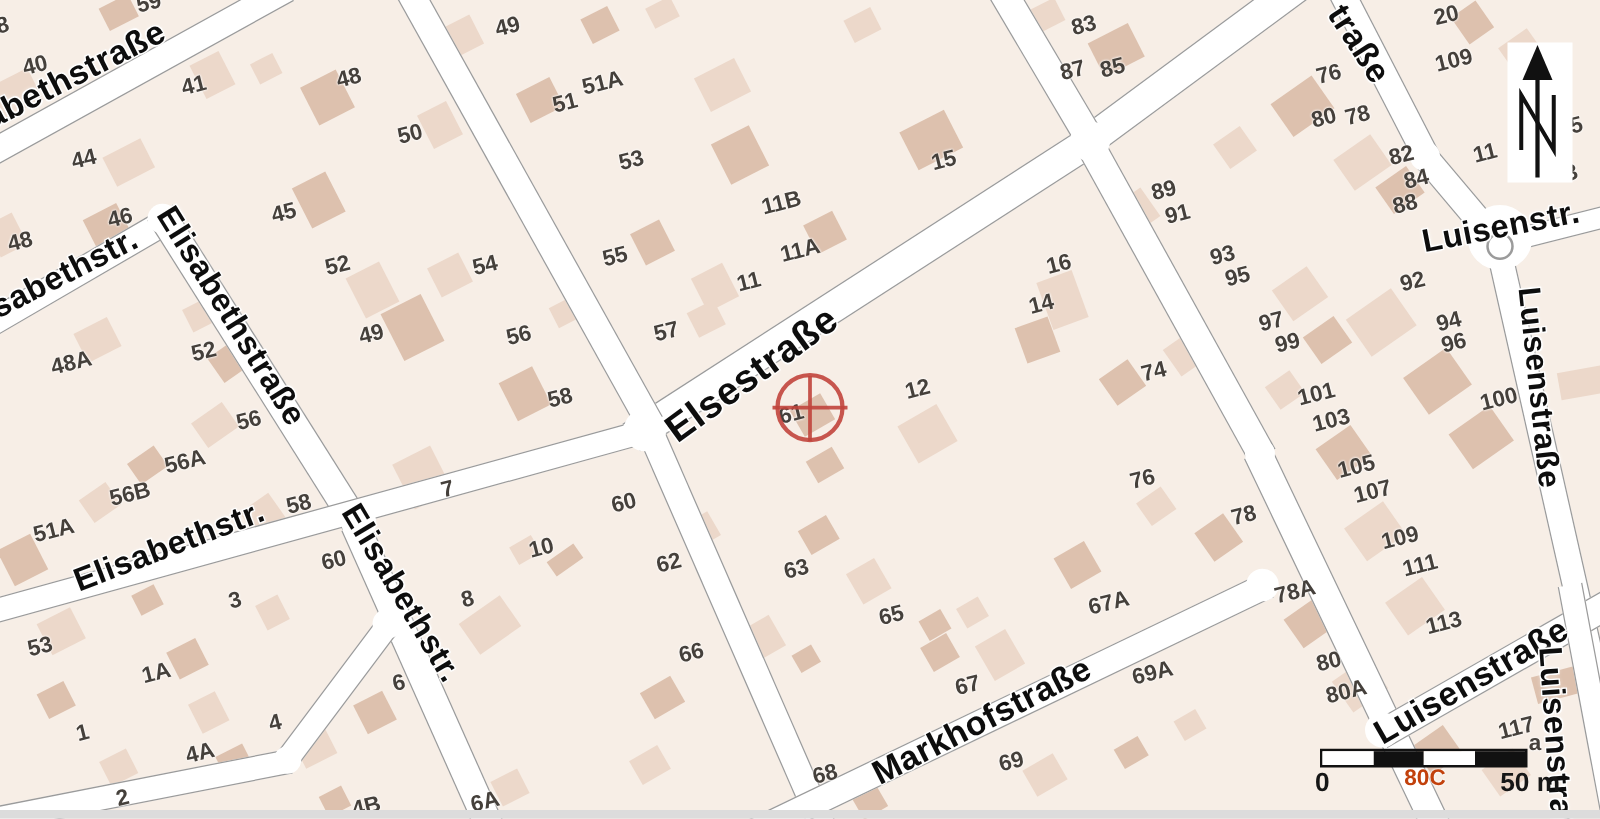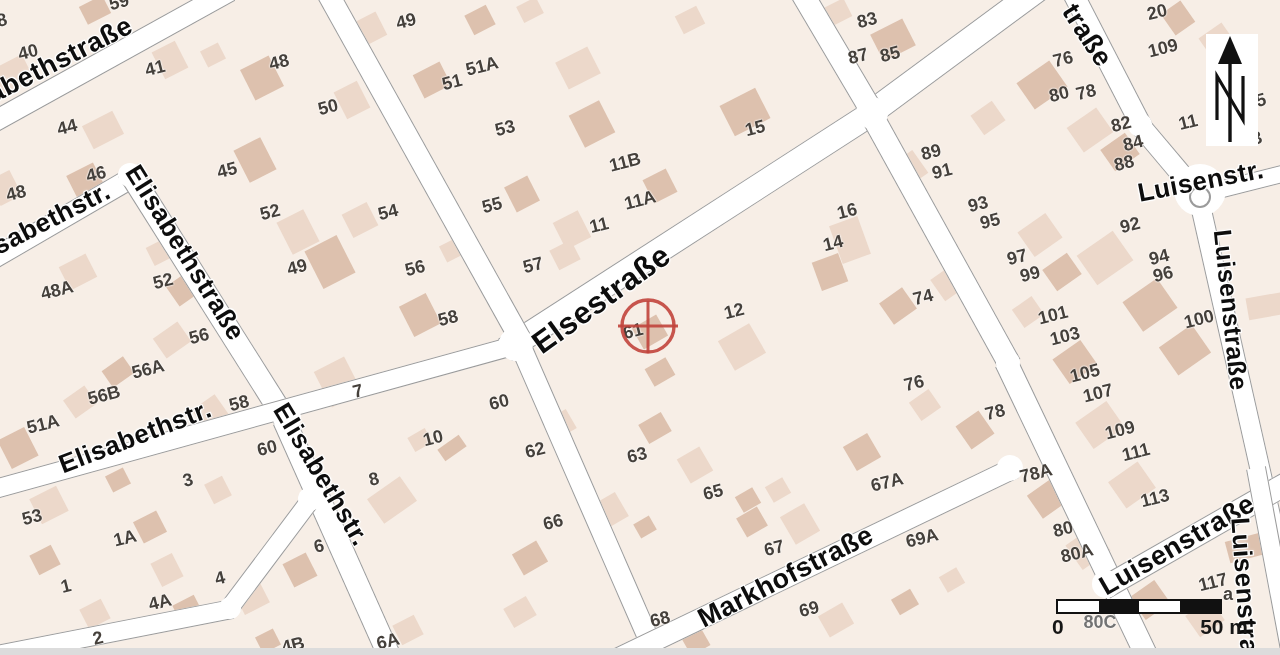--- a/index.html
+++ b/index.html
@@ -265,21 +265,21 @@
       <div class="hn" style="left: 1065px; top: 336px; transform: translate(-50%, -50%) rotate(-14deg); color: rgb(69, 64, 59);">103</div>
       <div class="hn" style="left: 1085px; top: 373px; transform: translate(-50%, -50%) rotate(-14deg); color: rgb(69, 64, 59);">105</div>
       <div class="hn" style="left: 1098px; top: 393px; transform: translate(-50%, -50%) rotate(-14deg); color: rgb(69, 64, 59);">107</div>
       <div class="hn" style="left: 1120px; top: 430px; transform: translate(-50%, -50%) rotate(-14deg); color: rgb(69, 64, 59);">109</div>
       <div class="hn" style="left: 1136px; top: 452px; transform: translate(-50%, -50%) rotate(-14deg); color: rgb(69, 64, 59);">111</div>
       <div class="hn" style="left: 1036px; top: 473px; transform: translate(-50%, -50%) rotate(-14deg); color: rgb(69, 64, 59);">78A</div>
       <div class="hn" style="left: 1155px; top: 498px; transform: translate(-50%, -50%) rotate(-14deg); color: rgb(69, 64, 59);">113</div>
       <div class="hn" style="left: 1063px; top: 529px; transform: translate(-50%, -50%) rotate(-14deg); color: rgb(69, 64, 59);">80</div>
       <div class="hn" style="left: 1077px; top: 553px; transform: translate(-50%, -50%) rotate(-14deg); color: rgb(69, 64, 59);">80A</div>
       <div class="hn" style="left: 1213px; top: 582px; transform: translate(-50%, -50%) rotate(-14deg); color: rgb(69, 64, 59);">117</div>
-      <div class="hn" style="left: 1100px; top: 622px; transform: translate(-50%, -50%) rotate(0deg); color: #737373;">80C</div>
+      <div class="hn" style="left: 1140px; top: 622px; transform: translate(-50%, -50%) rotate(0deg); color: #c2410c;">80C</div>
       <div class="hn" style="left: 1063px; top: 59px; transform: translate(-50%, -50%) rotate(-14deg); color: rgb(69, 64, 59);">76</div>
       <div class="hn" style="left: 1059px; top: 94px; transform: translate(-50%, -50%) rotate(-14deg); color: rgb(69, 64, 59);">80</div>
       <div class="hn" style="left: 1086px; top: 92px; transform: translate(-50%, -50%) rotate(-14deg); color: rgb(69, 64, 59);">78</div>
       <div class="hn" style="left: 1121px; top: 124px; transform: translate(-50%, -50%) rotate(-14deg); color: rgb(69, 64, 59);">82</div>
       <div class="hn" style="left: 1133px; top: 143px; transform: translate(-50%, -50%) rotate(-14deg); color: rgb(69, 64, 59);">84</div>
       <div class="hn" style="left: 1124px; top: 163px; transform: translate(-50%, -50%) rotate(-14deg); color: rgb(69, 64, 59);">88</div>
       <div class="hn" style="left: 1157px; top: 12px; transform: translate(-50%, -50%) rotate(-14deg); color: rgb(69, 64, 59);">20</div>
       <div class="hn" style="left: 1163px; top: 48px; transform: translate(-50%, -50%) rotate(-14deg); color: rgb(69, 64, 59);">109</div>
       <div class="hn" style="left: 1188px; top: 122px; transform: translate(-50%, -50%) rotate(-14deg); color: rgb(69, 64, 59);">11</div>
       <div class="hn" style="left: 1261px; top: 100px; transform: translate(-50%, -50%) rotate(-14deg); color: rgb(69, 64, 59);">5</div>

